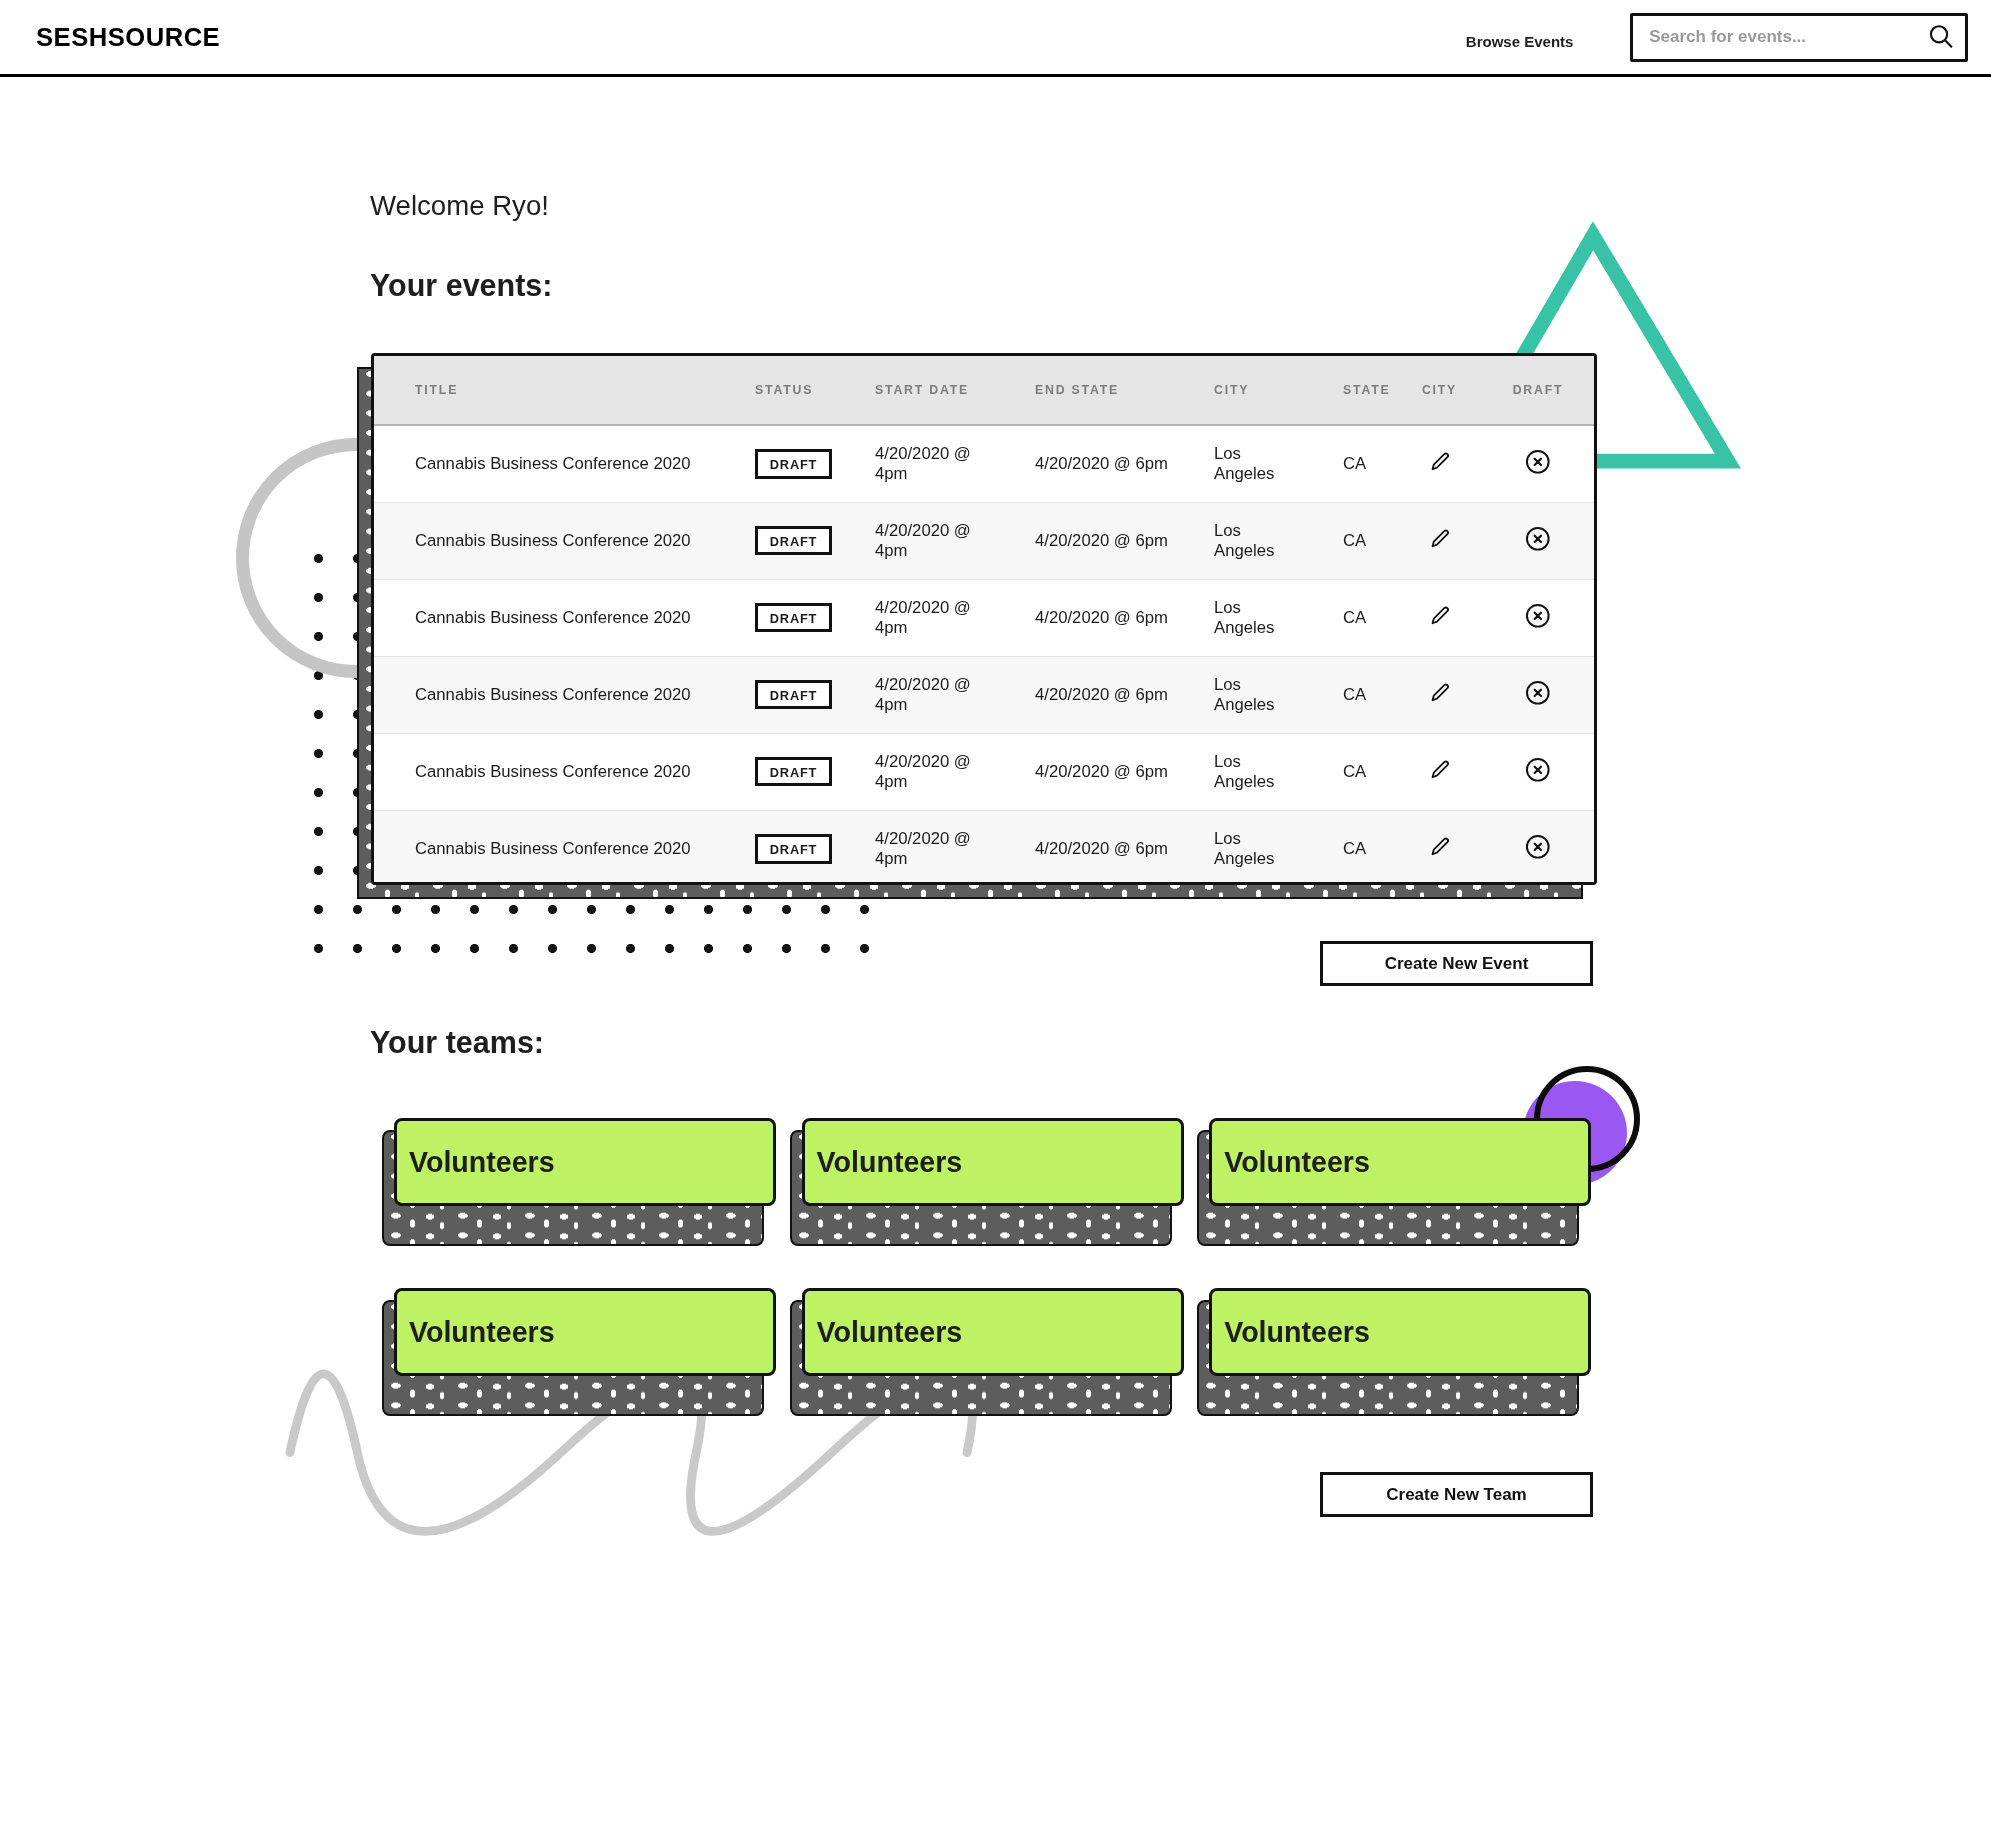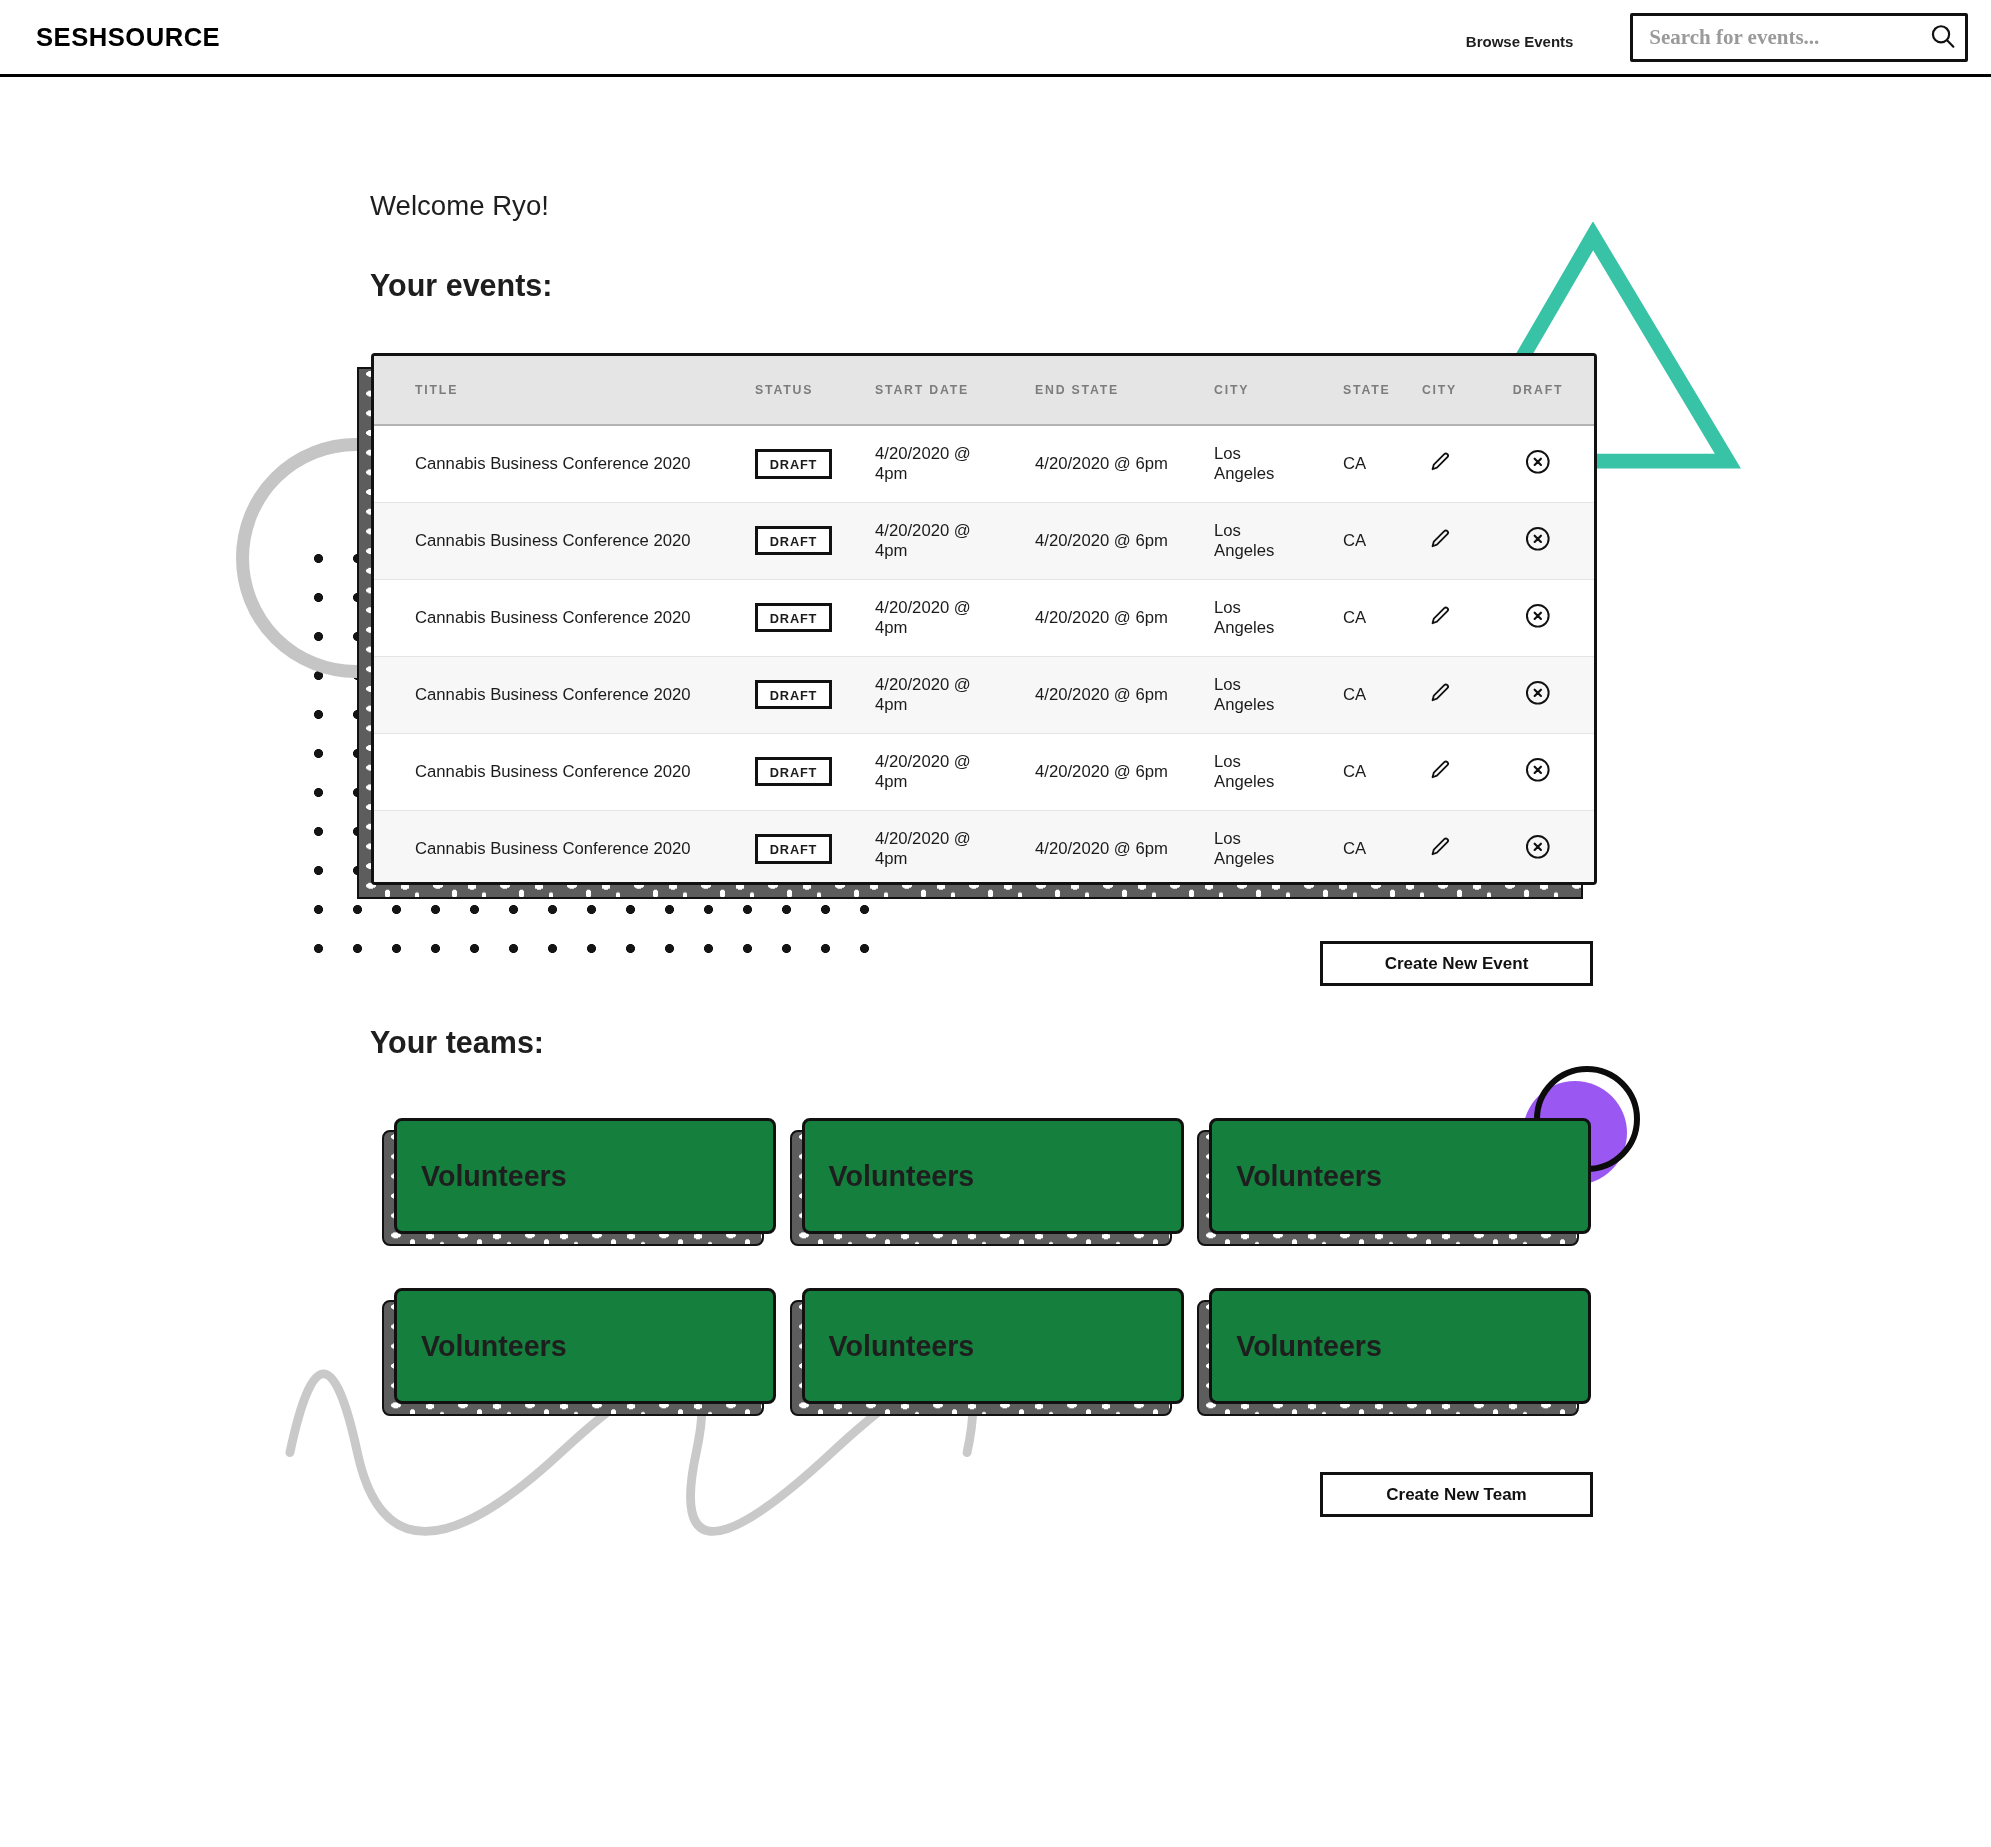--- a/index.html
+++ b/index.html
@@ -31,22 +31,22 @@
   .logo{font-size:25.6px;font-weight:900;letter-spacing:0.5px;color:#000;cursor:pointer;}
   .topbar .spacer{flex:1;}
   .nav-link{font-size:15px;font-weight:bold;margin-right:57px;cursor:pointer;white-space:nowrap;margin-top:8px;}
   .searchbox{
     position:relative;width:338px;height:49px;
     border:3px solid #111;background:#fff;border-radius:2px;
     display:flex;align-items:center;
   }
   .searchbox input{
     border:none;outline:none;flex:1;height:100%;
-    padding:0 7.9px 0 15.8px;font-size:21px;font-weight:bold;color:#333;
-    font-family:Liberation Serif, serif;background:transparent;
+    padding:0 7.9px 0 15.8px;font-size:17px;font-weight:bold;color:#333;
+    font-family:Liberation Sans, sans-serif;background:transparent;
   }
   .searchbox input::placeholder{color:#9A9A9A;font-weight:bold;}
   .searchbox .mag{width:33px;height:29.6px;flex:0 0 auto;margin-right:7.9px;cursor:pointer;}
 
   
   .deco{position:absolute;z-index:0;}
   .dots{
     left:299px;top:539px;width:591px;height:433px;
     background-image:radial-gradient(circle, #141414 4.2px, transparent 4.8px);
     background-size:39px 39px;
@@ -134,23 +134,23 @@
   .teams-grid{
     position:absolute;left:394px;top:1118px;z-index:2;
     display:grid;grid-template-columns:repeat(3,382px);
     column-gap:25.6px;row-gap:54px;
   }
   .team-card{position:relative;width:382px;height:116px;cursor:pointer;}
   .team-card .shadow{
     position:absolute;left:-11.8px;top:11.8px;width:382px;height:116px;border-radius:7.9px;z-index:0;
   }
   .team-card .face{
-    position:relative;z-index:1;width:382px;height:116px;
-    background:#15803d;border:3px solid #111;border-radius:7.9px;
-    display:flex;align-items:center;padding-left:24px;
+    position:relative;z-index:1;width:382px;height:88px;
+    background:#bef264;border:3px solid #111;border-radius:7.9px;
+    display:flex;align-items:center;padding-left:12px;
   }
   .team-card .face span{font-size:28.6px;font-weight:bold;}
 </style>
 </head>
 <body>
 
 <div class="page">
 
   <div class="deco dots"></div>
   <div class="deco big-circle"></div>

